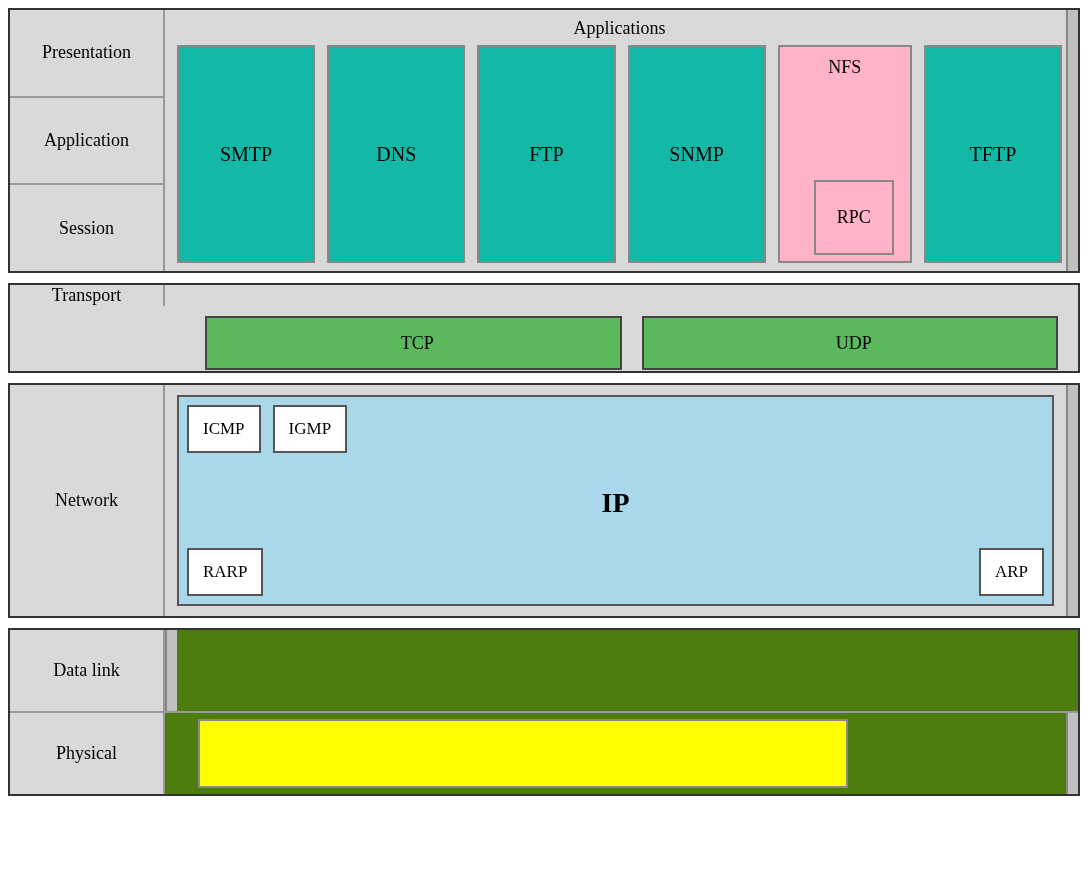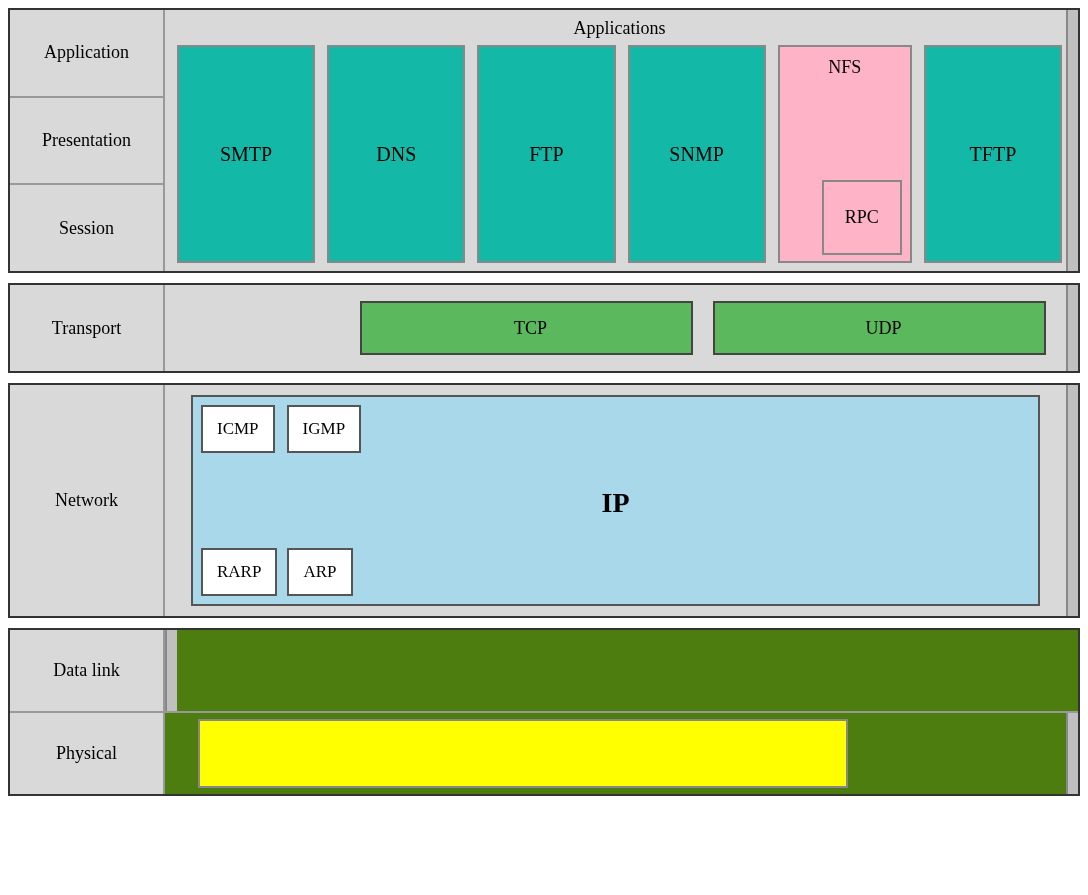--- a/index.html
+++ b/index.html
@@ -110,37 +110,37 @@
 
     .rpc-box {
       background: #ffb3c6;
       border: 2px solid #888;
       display: flex;
       align-items: center;
       justify-content: center;
       font-size: 18px;
       position: absolute;
       bottom: 6px;
-      right: 8px;
+      right: 16px;
       width: 80px;
       height: 75px;
     }
 
     
     .right-stripe {
       width: 12px;
       background: #c0c0c0;
       border-left: 2px solid #888;
       flex-shrink: 0;
     }
 
     
     .transport-section {
       display: flex;
-      flex-direction: row;
+      flex-direction: column;
       height: 90px;
       border: 2px solid #333;
       background: #d9d9d9;
     }
 
     .layer-label-single {
       width: 155px;
       flex-shrink: 0;
       display: flex;
       align-items: center;
@@ -177,21 +177,21 @@
       flex-direction: row;
       height: 235px;
       border: 2px solid #333;
       background: #d9d9d9;
     }
 
     .network-content {
       flex: 1;
       display: flex;
       flex-direction: column;
-      padding: 10px 26px;
+      padding: 10px 12px;
       position: relative;
     }
 
     .ip-area {
       background: #a8d8ea;
       border: 2px solid #555;
       flex: 1;
       position: relative;
       display: flex;
       flex-direction: column;
@@ -222,21 +222,21 @@
       justify-content: center;
       flex: 1;
       font-size: 28px;
       font-weight: bold;
     }
 
     .rarp-arp-row {
       display: flex;
       flex-direction: row;
       gap: 10px;
-      justify-content: flex-start;
+      justify-content: space-between;
       margin-top: 4px;
     }
 
     
     .datalink-physical-section {
       display: flex;
       flex-direction: column;
       height: 168px;
       border: 2px solid #333;
       background: #4d7c0f;
@@ -284,22 +284,22 @@
       
     }
   </style>
 </head>
 <body>
 
 <div class="diagram">
 
   <div class="app-section">
     <div class="layer-labels-app">
+      <div class="layer-label">Presentation</div>
       <div class="layer-label">Application</div>
-      <div class="layer-label">Presentation</div>
       <div class="layer-label">Session</div>
     </div>
     <div class="app-content">
       <div class="app-title">Applications</div>
       <div class="protocols-row">
         <div class="proto-box">SMTP</div>
         <div class="proto-box">DNS</div>
         <div class="proto-box">FTP</div>
         <div class="proto-box">SNMP</div>
         <div class="nfs-rpc-container">

